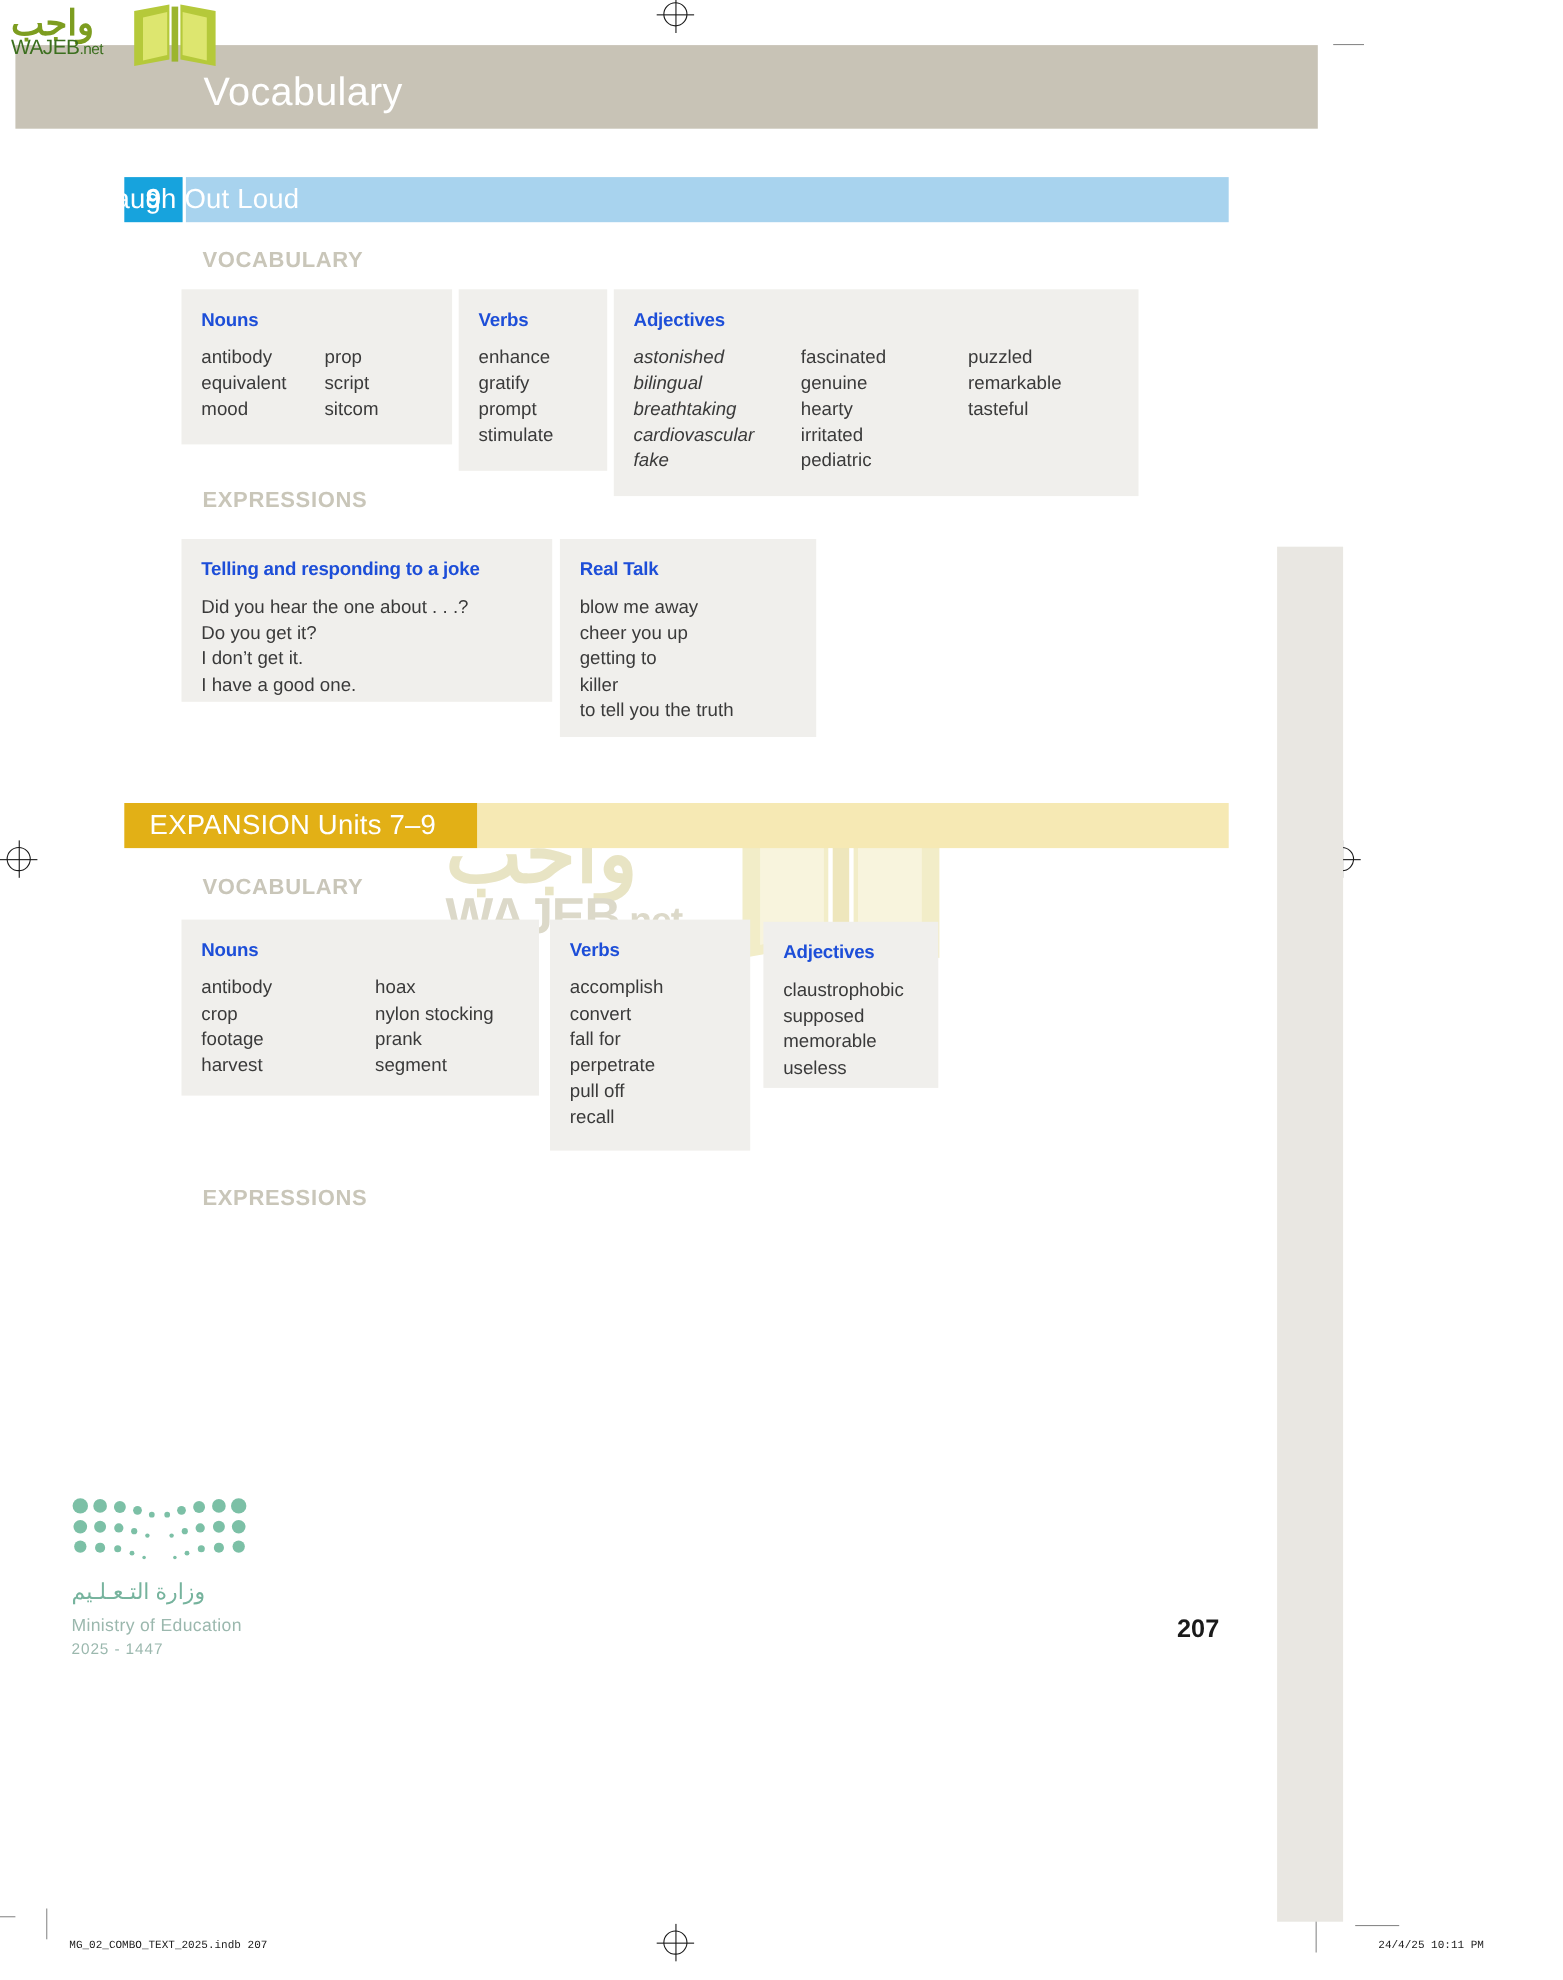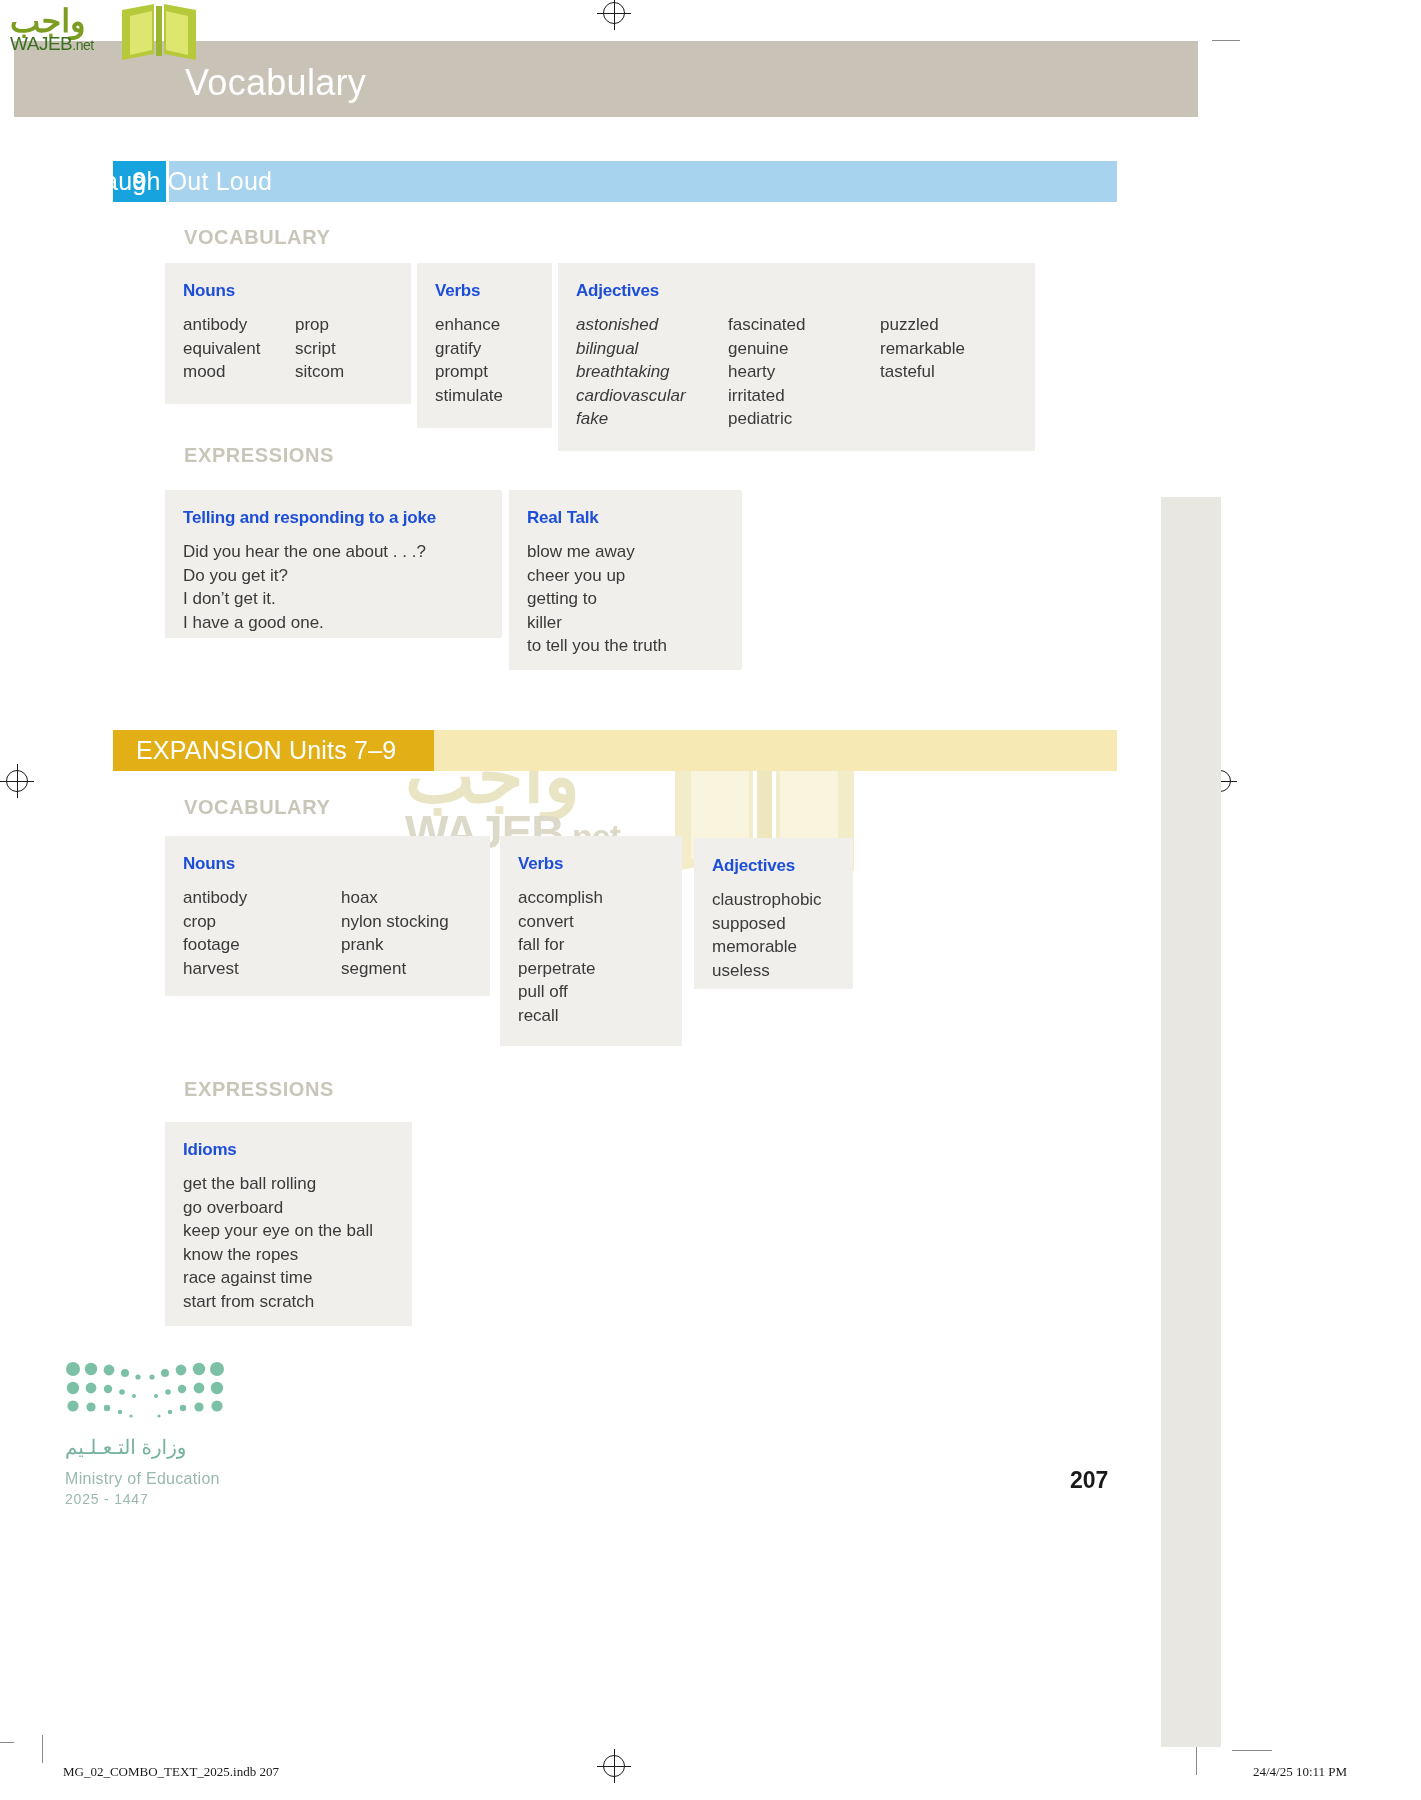--- a/index.html
+++ b/index.html
@@ -166,22 +166,22 @@
   }
 
   
   .pageno {
     position: absolute; left: 1070px; top: 1467px;
     font-size: 23px; font-weight: 700; color: #1a1a1a;
   }
 
   
   .footer-text {
-    position: absolute; font-size: 13px; color: #1a1a1a;
-    font-family: Liberation Serif, serif;
+    position: absolute; font-size: 10px; color: #1a1a1a;
+    font-family: Liberation Mono, monospace;
   }
   .footer-left  { left: 63px;  top: 1764px; }
   .footer-right { left: 1253px; top: 1764px; }
 </style>
 </head>
 <body>
 
 <div id="page">
 
   <div class="regmark reg-top"></div>
@@ -359,33 +359,20 @@
         <span>claustrophobic</span>
         <span>supposed</span>
         <span>memorable</span>
         <span>useless</span>
       </div>
     </div>
   </div>
 
   <div class="section-label" style="left:184px; top:1078px;">EXPRESSIONS</div>
 
-  <div class="vbox" style="left:165px; top:1122px; width:247px; height:204px;">
-    <h4>Idioms</h4>
-    <div class="vcols">
-      <div class="vcol">
-        <span>get the ball rolling</span>
-        <span>go overboard</span>
-        <span>keep your eye on the ball</span>
-        <span>know the ropes</span>
-        <span>race against time</span>
-        <span>start from scratch</span>
-      </div>
-    </div>
-  </div>
 
   <div class="moe">
     <svg class="moe-dots" viewBox="0 0 160 62">
       <g fill="#7cc0a6">
         <circle cx="8" cy="9" r="7"></circle>
           <circle cx="26" cy="9" r="6.2"></circle>
           <circle cx="44" cy="10" r="5.4"></circle>
         <circle cx="60" cy="13" r="4"></circle>
           <circle cx="73" cy="17" r="2.6"></circle>
         <circle cx="8" cy="28" r="6.2"></circle>

